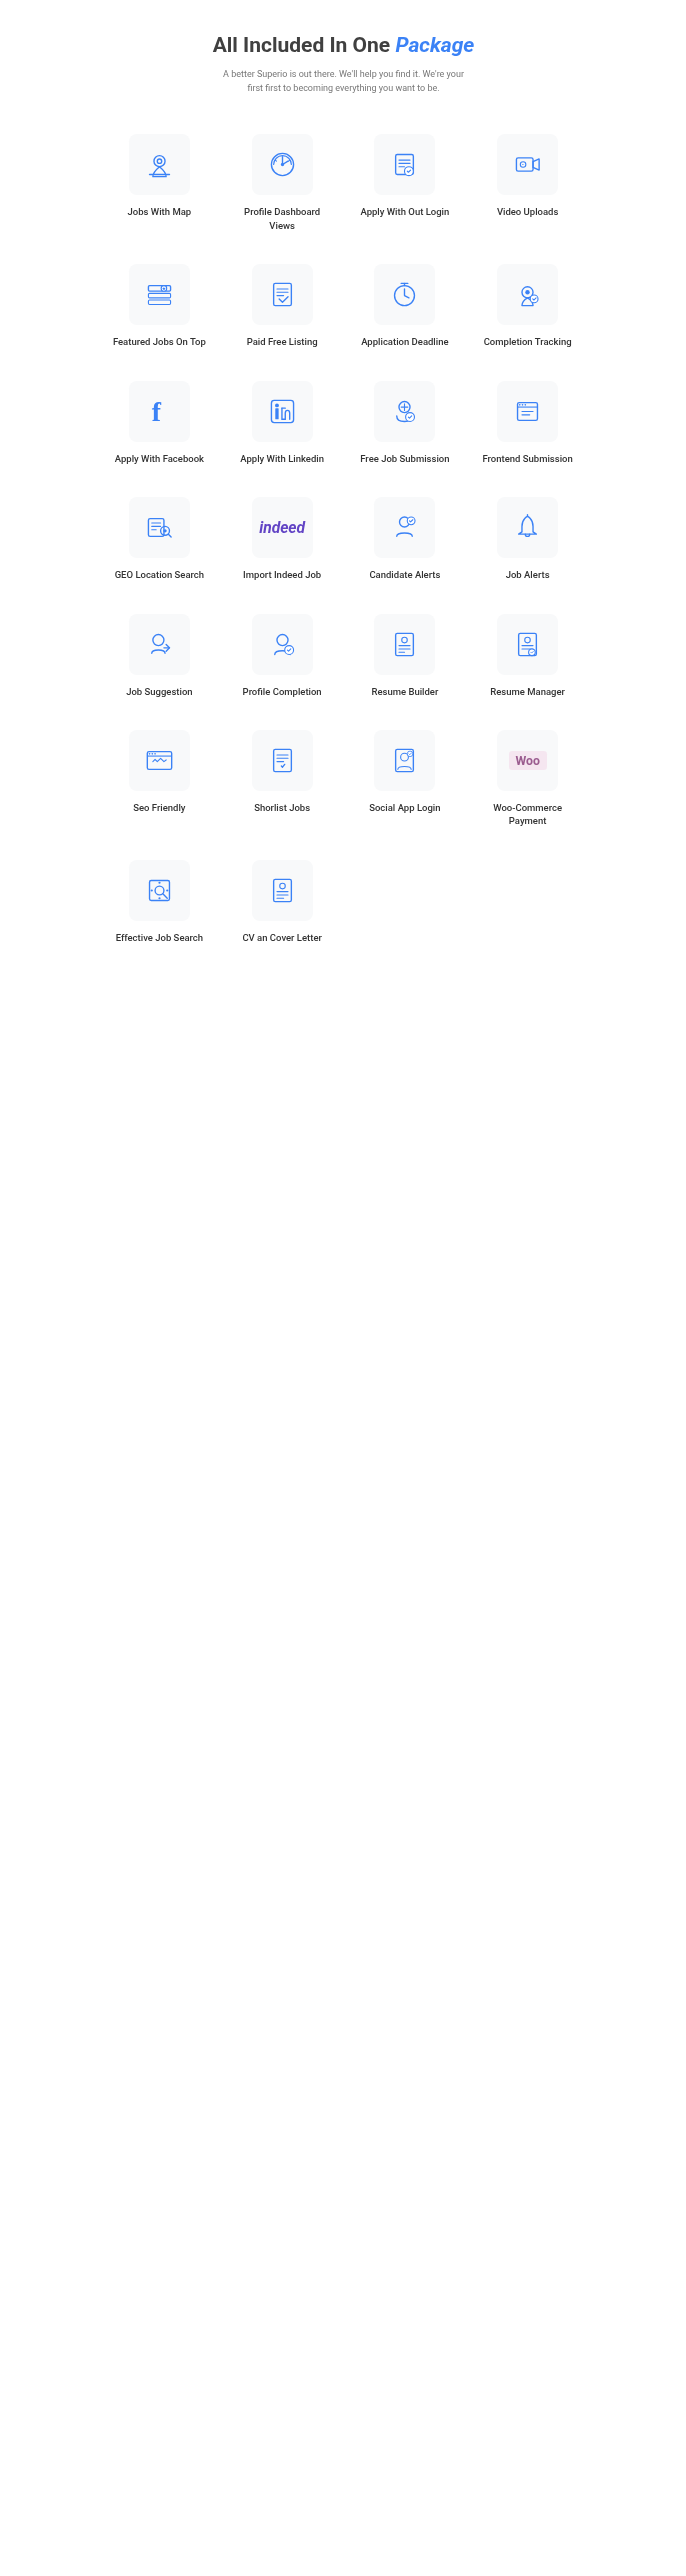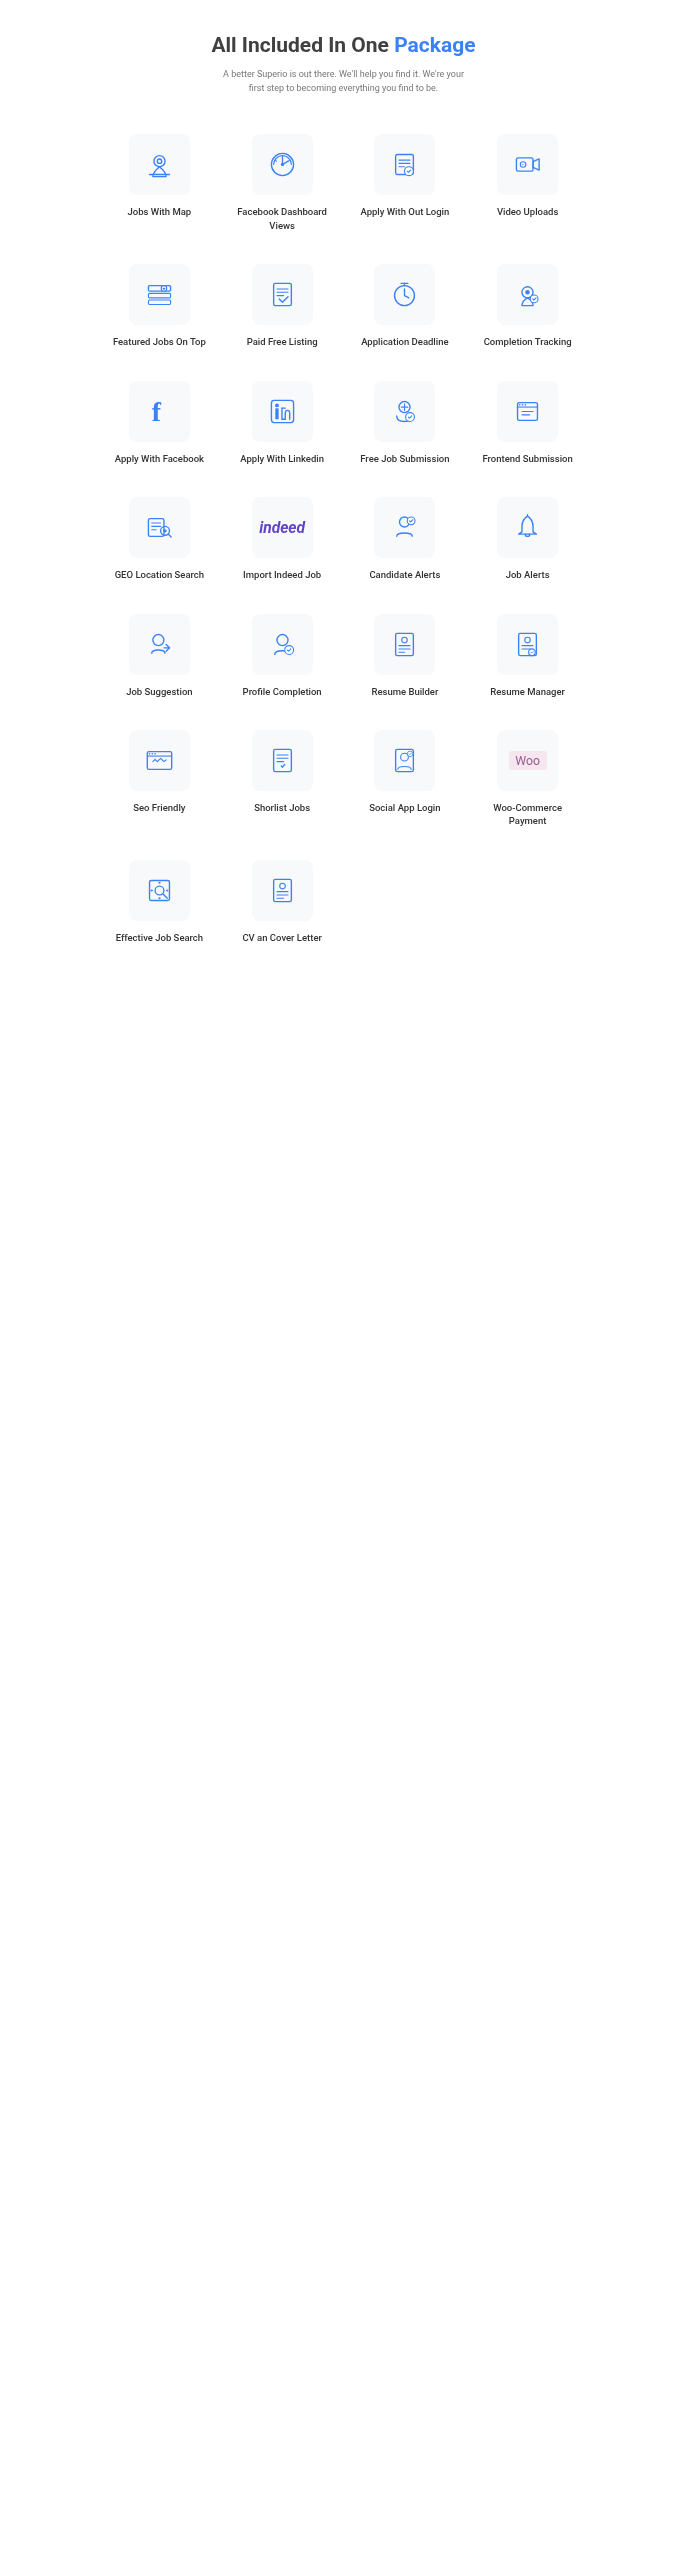--- a/index.html
+++ b/index.html
@@ -64,36 +64,36 @@
       text-align: center;
     }
     .indeed-text {
       font-size: 15.6px;
       font-weight: 700;
       color: #6244c5;
       font-style: italic;
     }
     .woo-text {
       font-size: 12.3px;
-      font-weight: 400;
+      font-weight: 700;
       color: #9b5c8f;
       background: #f5e6f0;
       padding: 2.2px 6.7px;
       border-radius: 3.3px;
     }
   </style>
 </head>
 <body>
 
 <div class="page-wrapper">
   <h1 class="main-title">
     <span>All Included In One</span>
-    <span style="color:#3b82f6;">Package</span>
+    <span style="color:#3b82f6;font-style:italic;">Package</span>
   </h1>
-  <p class="subtitle">A better Superio is out there. We'll help you find it. We're your first step to becoming everything you find to be.</p>
+  <p class="subtitle">A better Superio is out there. We'll help you find it. We're your first first to becoming everything you want to be.</p>
 
   <div class="grid">
 
     <div class="feature-item">
       <div class="icon-box">
         <svg viewBox="0 0 56 56" fill="none" xmlns="http://www.w3.org/2000/svg">
           <circle cx="28" cy="22" r="10" stroke="#3b82f6" stroke-width="2.5" fill="none"></circle>
           <circle cx="28" cy="22" r="4" stroke="#3b82f6" stroke-width="2.5" fill="none"></circle>
           <path d="M28 32c0 0-12 10-12 18h24c0-8-12-18-12-18z" stroke="#3b82f6" stroke-width="2.5" fill="none" stroke-linejoin="round"></path>
           <path d="M10 46h36" stroke="#3b82f6" stroke-width="2.5" stroke-linecap="round"></path>
@@ -107,21 +107,21 @@
         <svg viewBox="0 0 56 56" fill="none" xmlns="http://www.w3.org/2000/svg">
           <circle cx="28" cy="28" r="20" stroke="#3b82f6" stroke-width="2.5" fill="none"></circle>
           <path d="M28 28 L28 14" stroke="#3b82f6" stroke-width="2.5" stroke-linecap="round"></path>
           <path d="M28 28 L38 22" stroke="#3b82f6" stroke-width="2.5" stroke-linecap="round"></path>
           <circle cx="28" cy="28" r="3" fill="#3b82f6"></circle>
           <path d="M12 28 A16 16 0 0 1 44 28" stroke="#3b82f6" stroke-width="2" stroke-linecap="round" fill="none"></path>
           <path d="M15 20 L17 22" stroke="#3b82f6" stroke-width="2" stroke-linecap="round"></path>
           <path d="M41 20 L39 22" stroke="#3b82f6" stroke-width="2" stroke-linecap="round"></path>
         </svg>
       </div>
-      <span class="feature-label">Facebook Dashboard Views</span>
+      <span class="feature-label">Profile Dashboard Views</span>
     </div>
 
     <div class="feature-item">
       <div class="icon-box">
         <svg viewBox="0 0 56 56" fill="none" xmlns="http://www.w3.org/2000/svg">
           <rect x="12" y="10" width="32" height="36" rx="3" stroke="#3b82f6" stroke-width="2.5" fill="none"></rect>
           <line x1="18" y1="20" x2="38" y2="20" stroke="#3b82f6" stroke-width="2" stroke-linecap="round"></line>
           <line x1="18" y1="26" x2="38" y2="26" stroke="#3b82f6" stroke-width="2" stroke-linecap="round"></line>
           <line x1="18" y1="32" x2="28" y2="32" stroke="#3b82f6" stroke-width="2" stroke-linecap="round"></line>
           <circle cx="36" cy="40" r="8" fill="#fff" stroke="#3b82f6" stroke-width="2"></circle>

